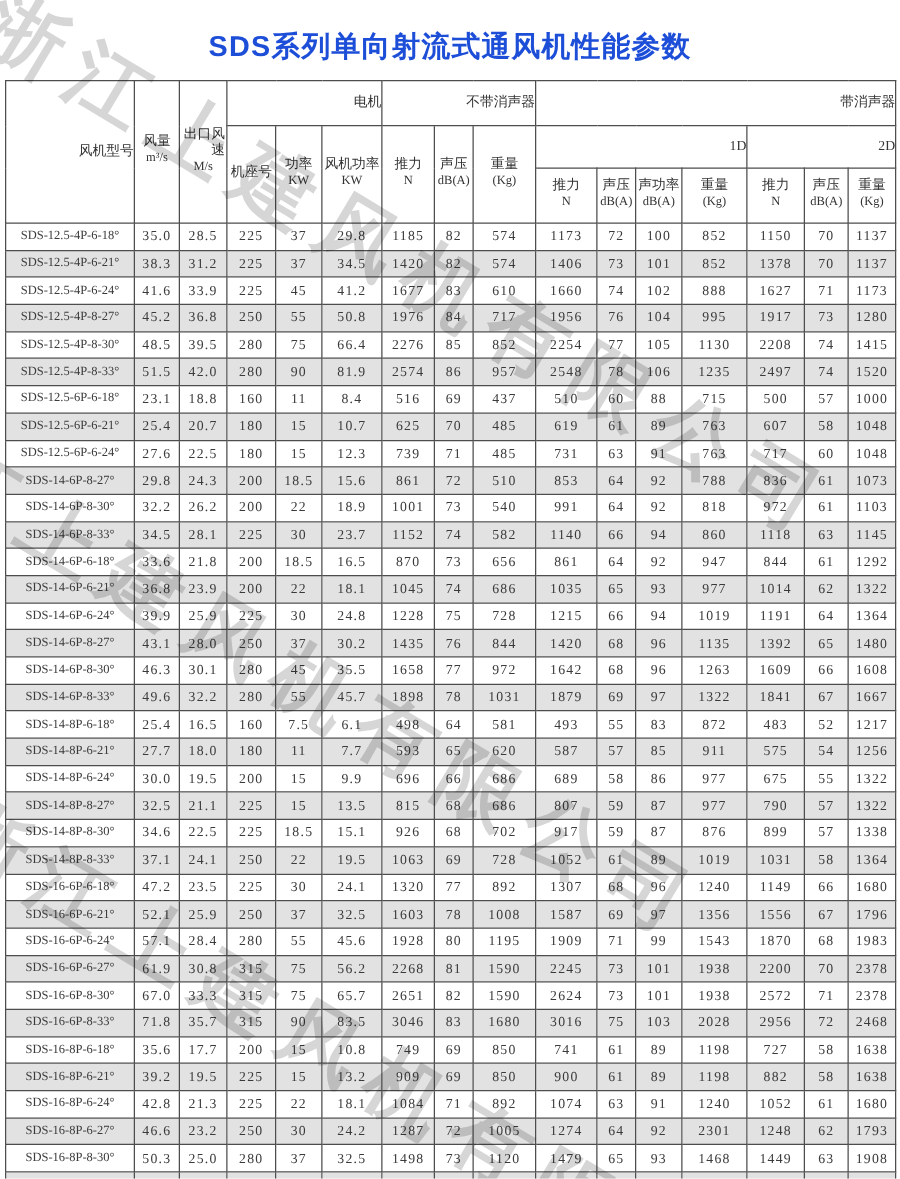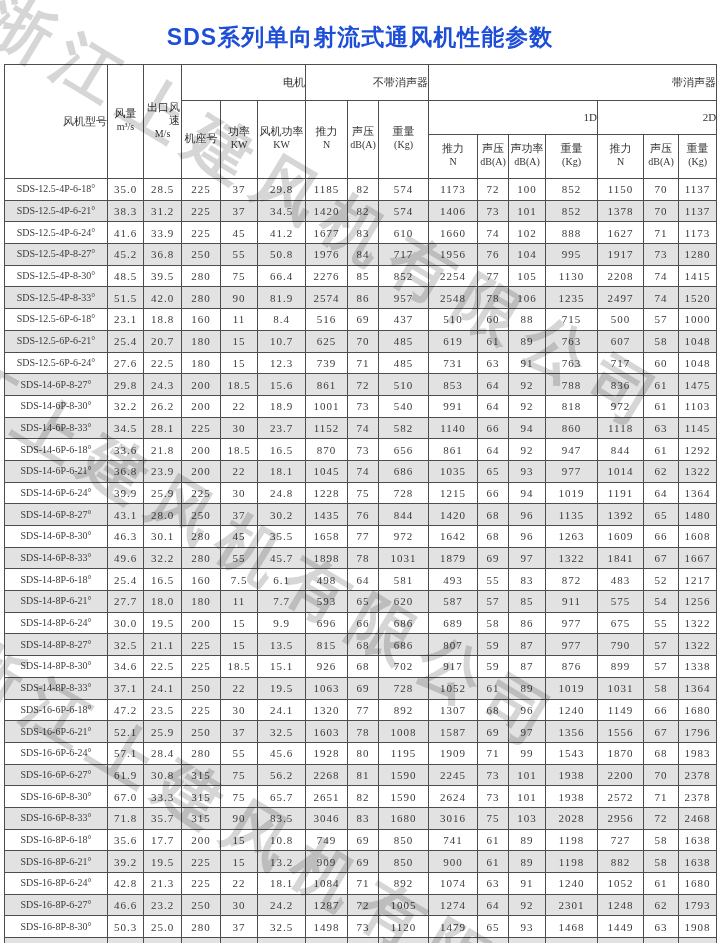--- a/index.html
+++ b/index.html
@@ -330,21 +330,21 @@
           <td>15.6</td>
           <td>861</td>
           <td>72</td>
           <td>510</td>
           <td>853</td>
           <td>64</td>
           <td>92</td>
           <td>788</td>
           <td>836</td>
           <td>61</td>
-          <td>1475</td>
+          <td>1073</td>
         </tr>
         <tr>
           <td class="model">SDS-14-6P-8-30°</td>
           <td>32.2</td>
           <td>26.2</td>
           <td>200</td>
           <td>22</td>
           <td>18.9</td>
           <td>1001</td>
           <td>73</td>

